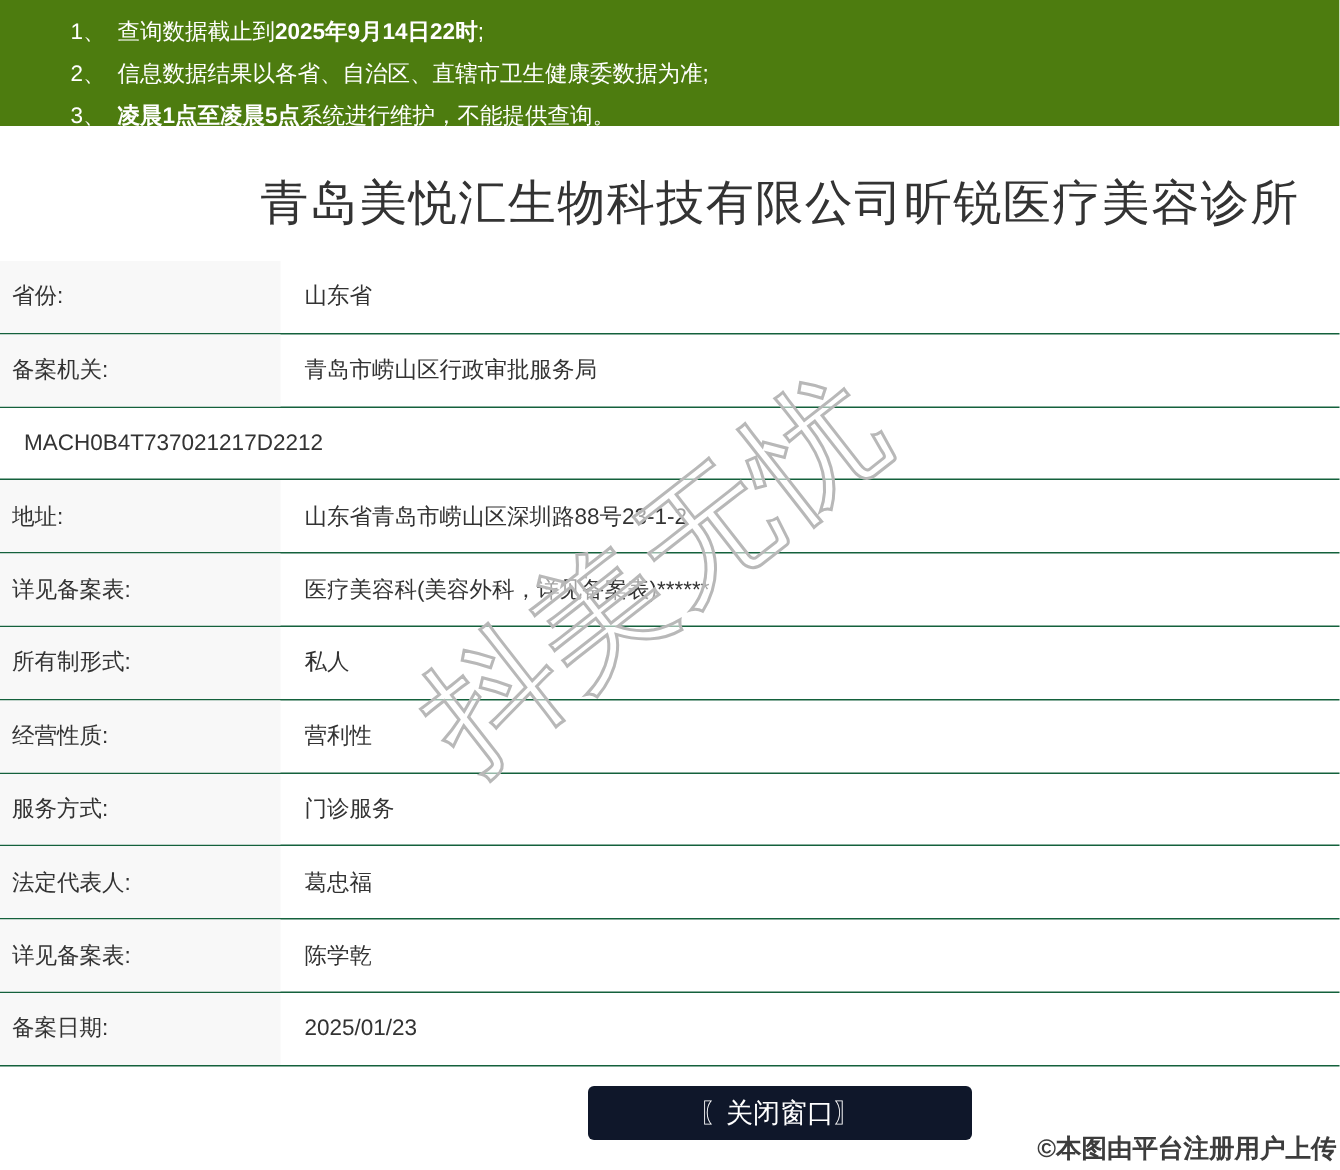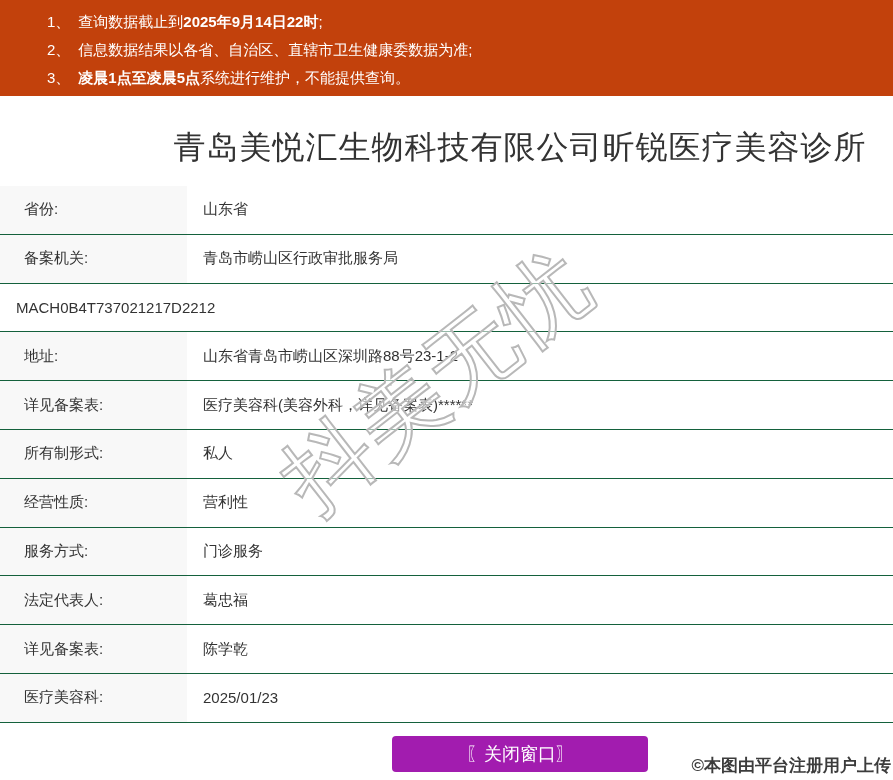--- a/index.html
+++ b/index.html
@@ -2,49 +2,49 @@
 <html><head>
 <meta charset="utf-8">
 <style>
   html,body{margin:0;padding:0;}
   body{
     width:893px;height:780px;position:relative;overflow:hidden;
     background:#fff;font-family:"Liberation Sans",sans-serif;
   }
   
   .banner{
-    width:100%;height:96px;background:#c2410c;color:#fff;
+    width:100%;height:84px;background:#4d7c0f;color:#fff;
     box-sizing:border-box;padding:8px 0 0 47px;font-size:15px;
   }
   .banner .line{line-height:28px;white-space:nowrap;}
   .banner .num{margin-right:8px;}
   .banner b{font-weight:bold;}
   
   .content{width:1040px;}
   .page-title{
     padding-top:33px;height:36px;line-height:36px;text-align:center;
     font-size:32px;color:#333;letter-spacing:1px;white-space:nowrap;
   }
   .info-table{margin-top:21px;width:1040px;}
   .row{
     display:flex;align-items:stretch;height:48.8px;box-sizing:border-box;
     border-bottom:1px solid #14613c;font-size:15px;color:#333;
   }
   .cell-label{
-    width:187px;box-sizing:border-box;padding-left:24px;background:#f8f8f8;
+    width:187px;box-sizing:border-box;padding-left:8px;background:#f8f8f8;
     display:flex;align-items:center;text-align:center;
   }
   .cell-value{
     flex:1;box-sizing:border-box;padding-left:16px;
     display:flex;align-items:center;white-space:nowrap;
   }
   .btn-row{width:1040px;margin-top:13px;text-align:center;}
   .close-btn{
     width:256px;height:36px;border:none;border-radius:4px;cursor:pointer;
-    background:#a21caf;color:#fff;font-size:18px;
+    background:#0f172a;color:#fff;font-size:18px;
     font-family:"Liberation Sans",sans-serif;
   }
   
   .watermark{
     position:absolute;left:437px;top:382px;z-index:5;pointer-events:none;
     transform:translate(-50%,-50%) rotate(-38deg);
     font-size:88px;white-space:nowrap;letter-spacing:2px;
     color:rgba(255,255,255,0.55);
     -webkit-text-stroke:2px #b8b8b8;
   }
@@ -102,21 +102,21 @@
       </div>
       <div class="row">
         <div class="cell-label">法定代表人:</div>
         <div class="cell-value">葛忠福</div>
       </div>
       <div class="row">
         <div class="cell-label">详见备案表:</div>
         <div class="cell-value">陈学乾</div>
       </div>
       <div class="row">
-        <div class="cell-label">医疗美容科:</div>
+        <div class="cell-label">备案日期:</div>
         <div class="cell-value">2025/01/23</div>
       </div>
     </div>
 
   <div class="btn-row">
     <button class="close-btn">〖关闭窗口〗</button>
   </div>
 </div>
 
 <div class="watermark">抖美无忧</div>

